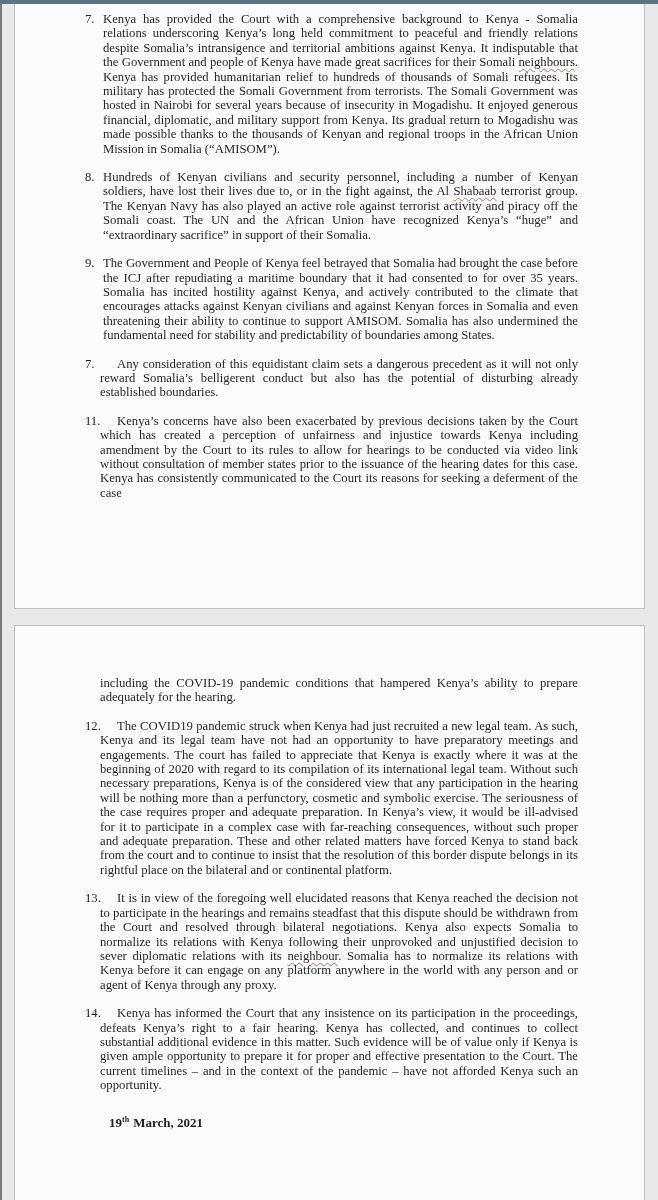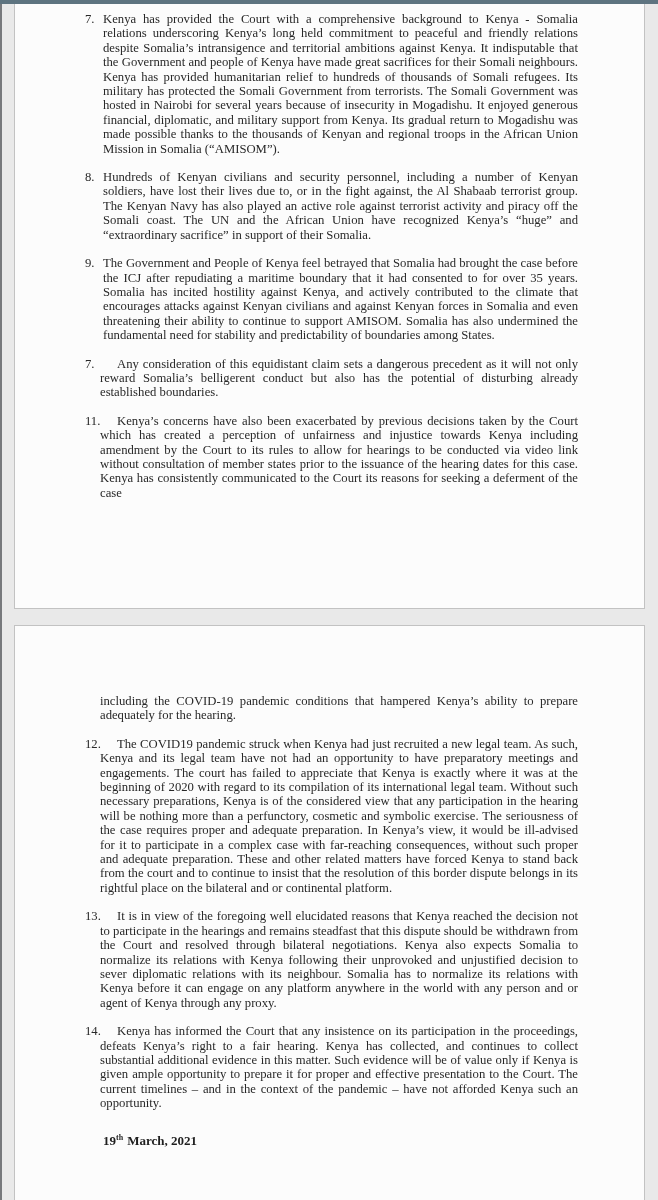--- a/index.html
+++ b/index.html
@@ -64,29 +64,30 @@
   }
   .para .num {
     position: absolute;
     top: 0;
     text-indent: 0;
   }
   .pa { margin-left: 18px; }
   .pa .num { left: -18px; }
   .pb { margin-left: 15px; text-indent: 17px; }
   .pb .num { left: -15px; }
-  .pc { margin-left: 15px; margin-top: 18px; }
+  .pc { margin-left: 15px; }
   .sq {
+    text-decoration: underline;
     text-decoration-style: wavy;
     text-decoration-color: #c0706a;
     text-decoration-thickness: 1px;
     text-underline-offset: 2px;
   }
   .date-line {
-    margin-left: 18px;
+    margin-left: 24px;
     margin-top: 22px;
     font-size: 13px;
     font-weight: bold;
     color: #1f1f1f;
   }
   .date-line sup {
     font-size: 8px;
     vertical-align: super;
   }
   .date-line .date-rest { margin-left: 4px; }

